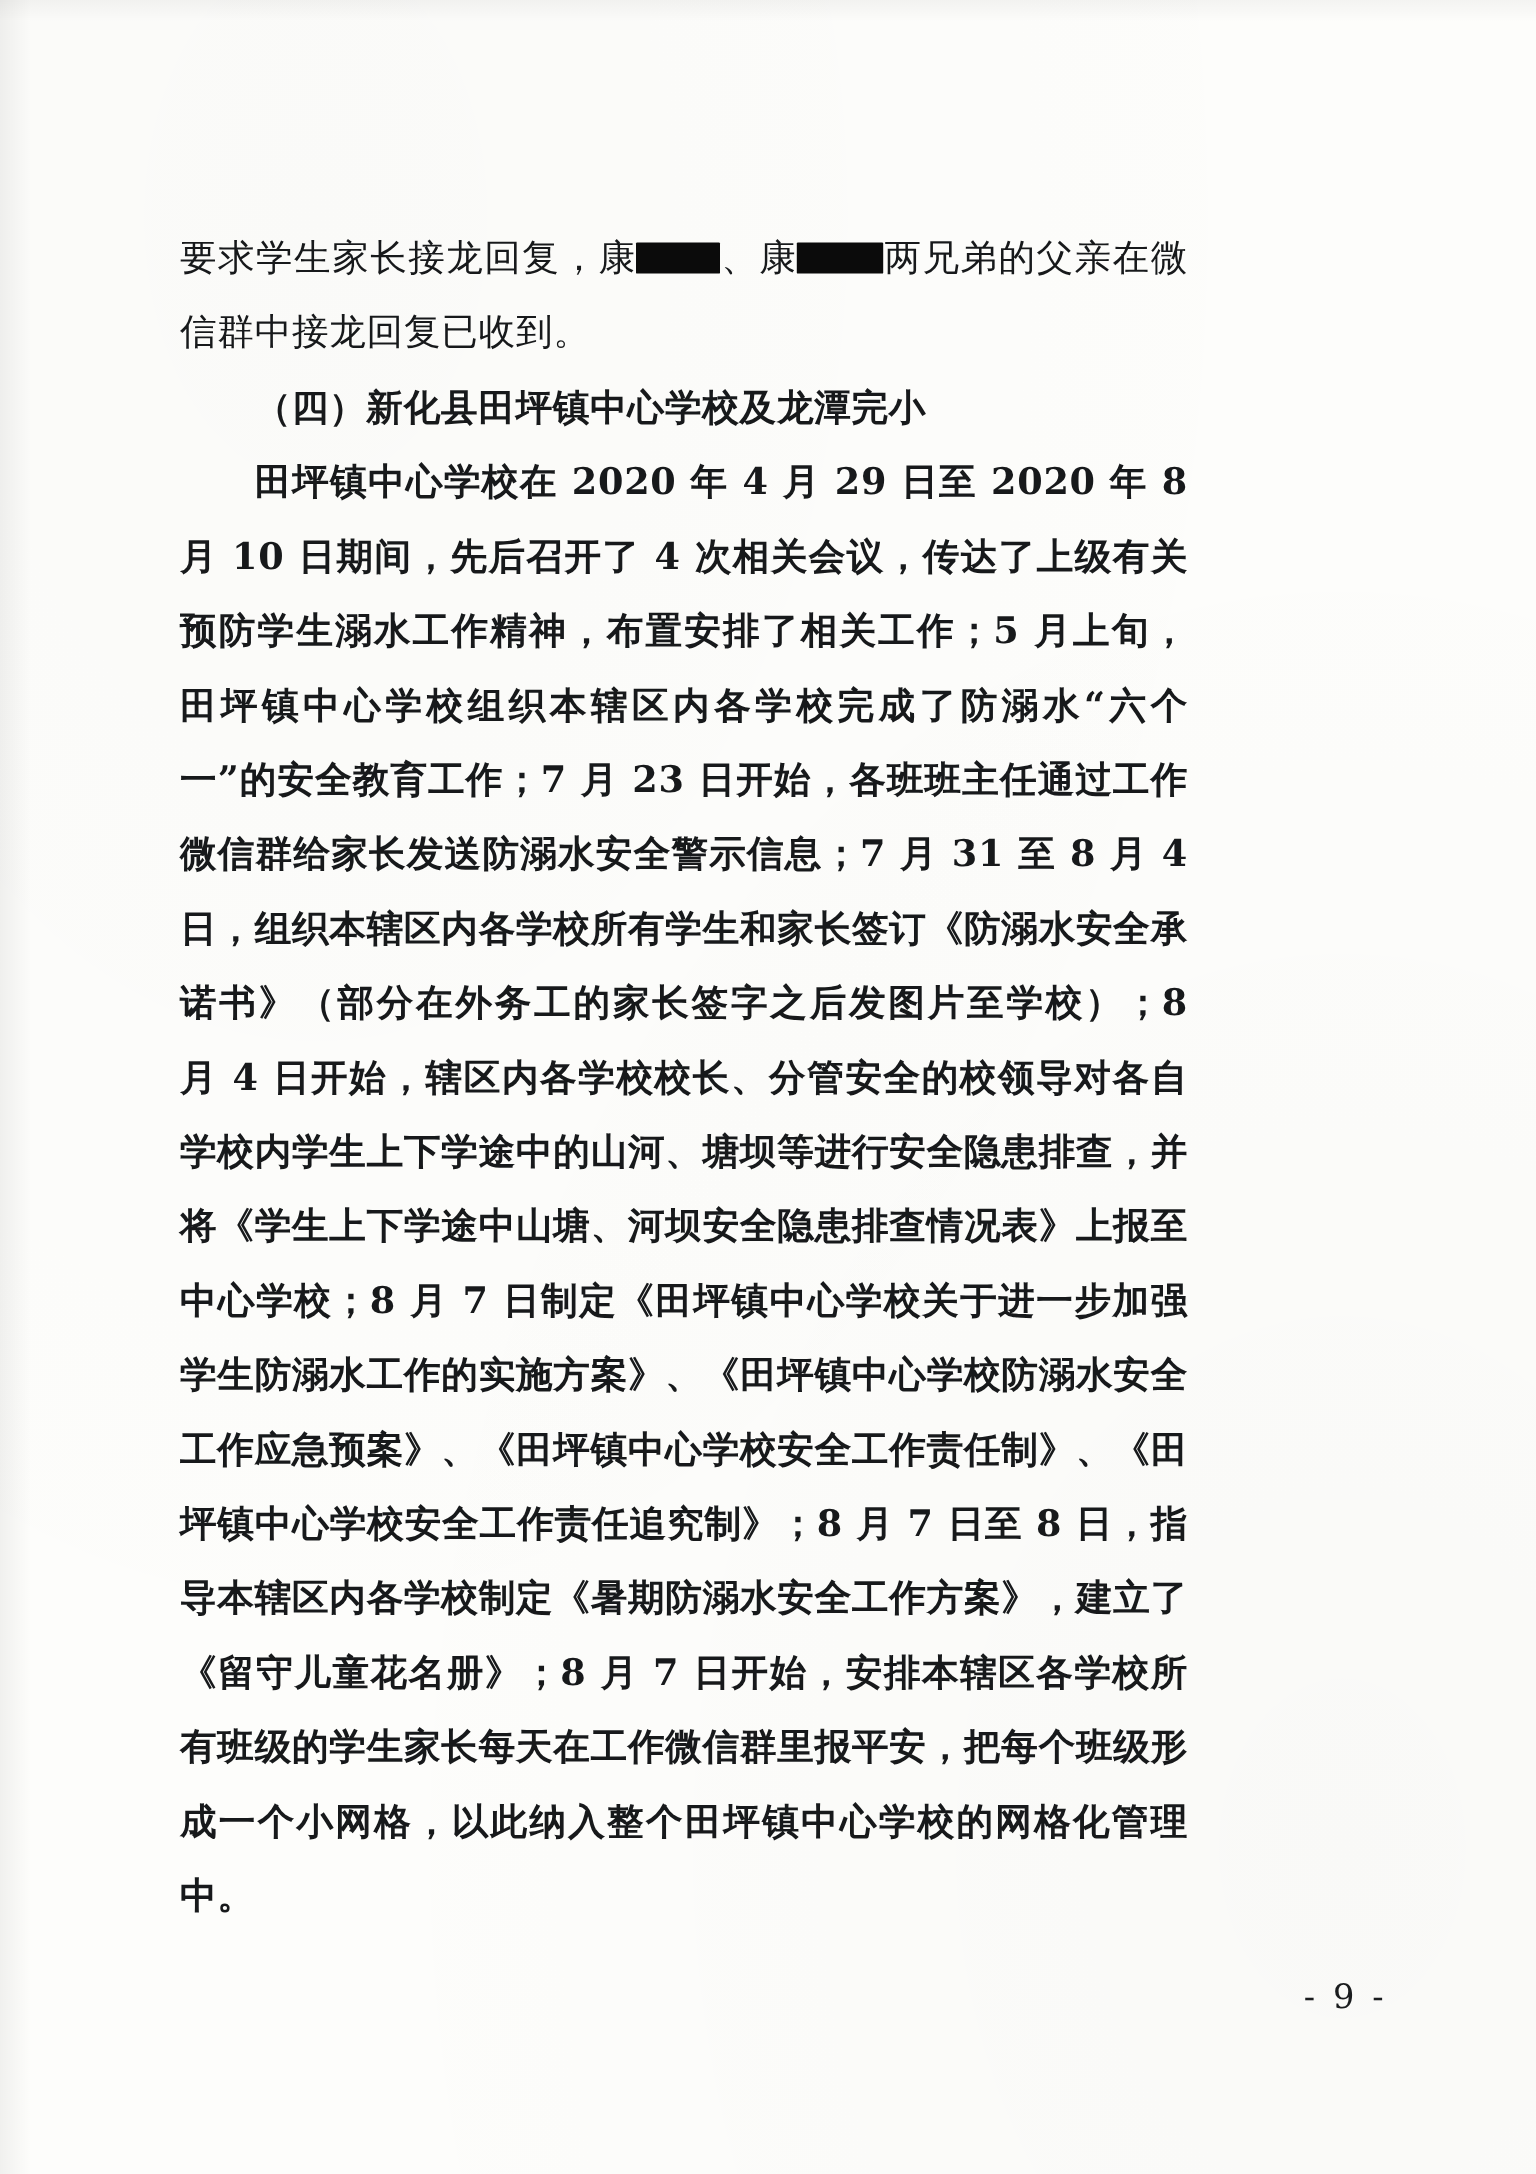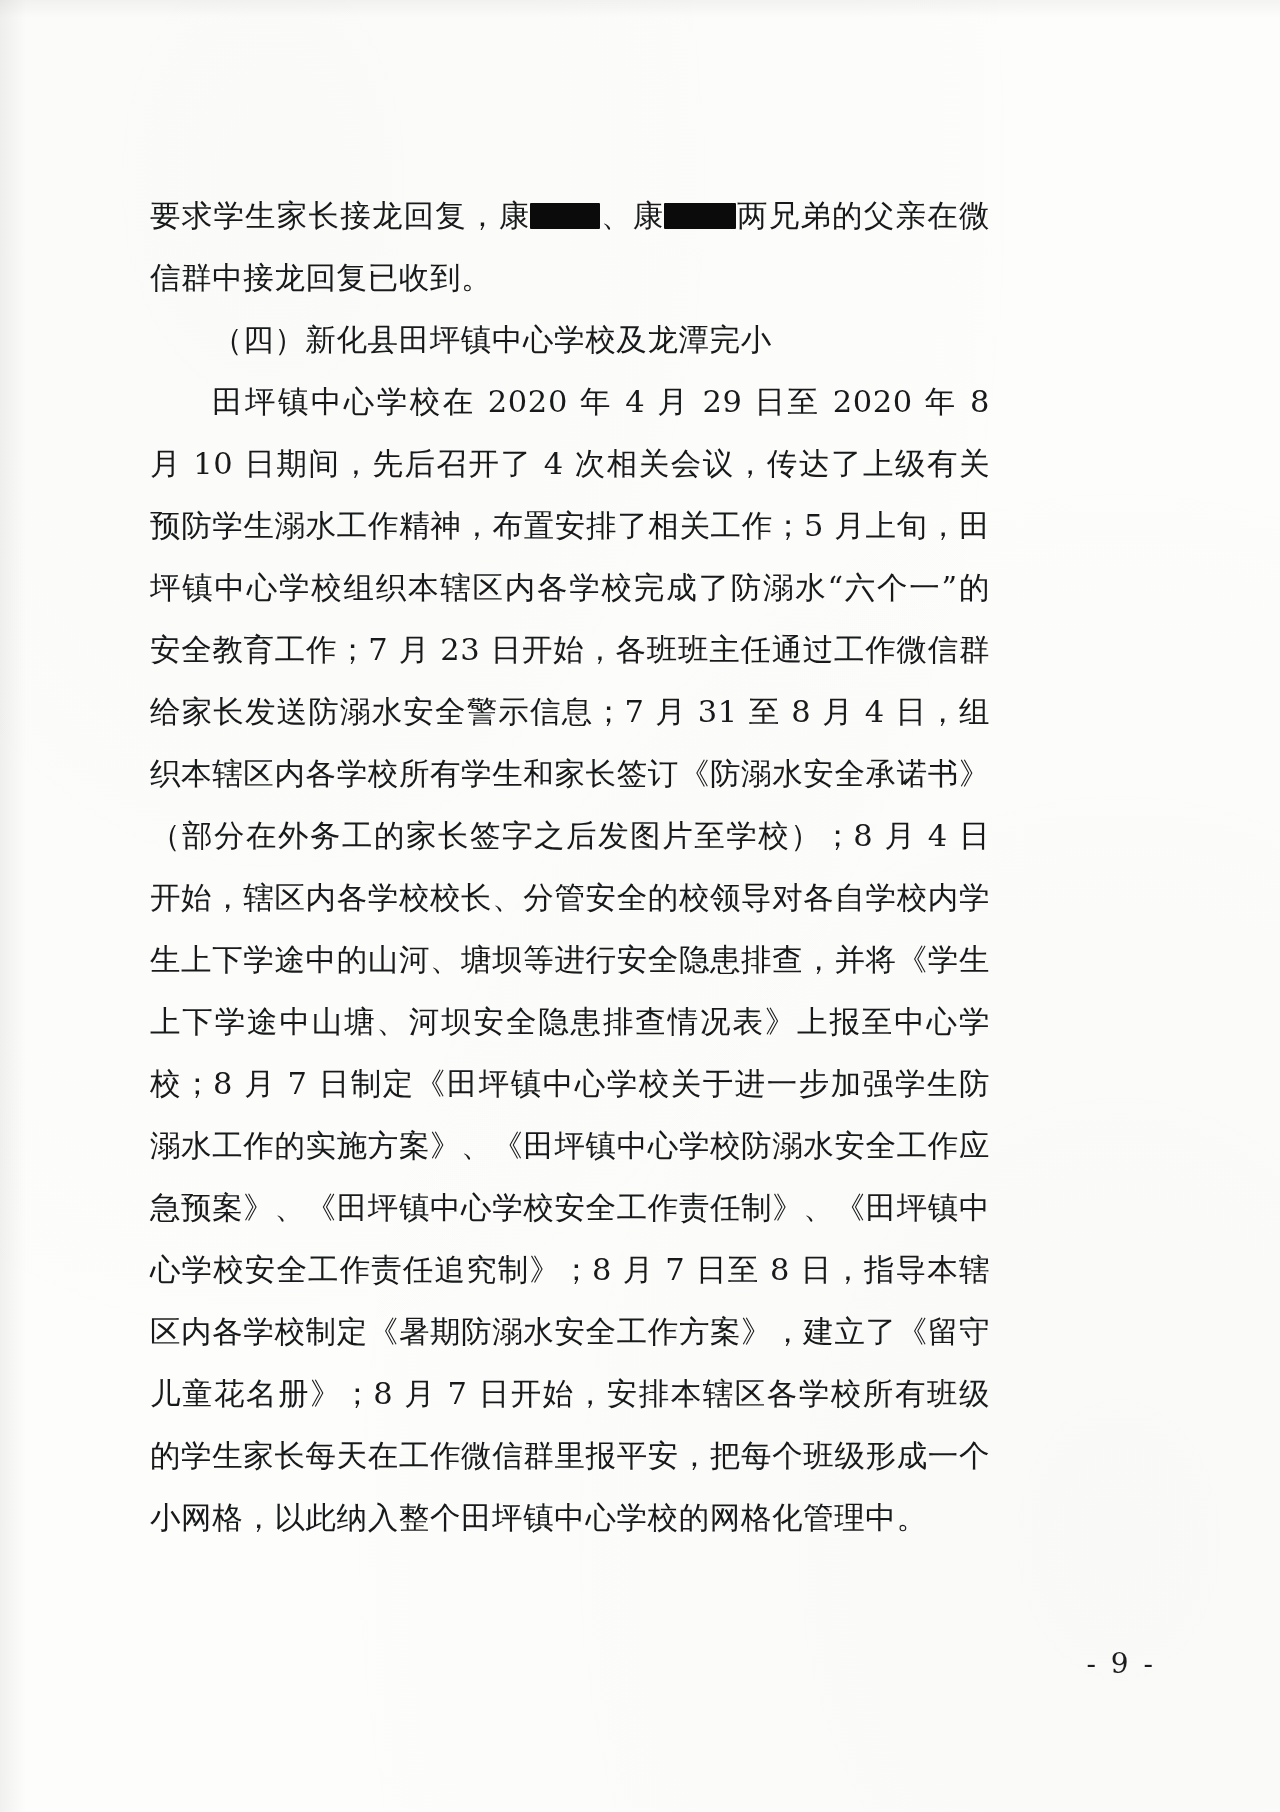--- a/index.html
+++ b/index.html
@@ -36,20 +36,21 @@
     font-size: 30.5px;
     line-height: 62px;
     letter-spacing: 0.6px;
     text-align: justify;
     text-justify: inter-character;
     word-break: break-all;
     color: #17191b;
   }
   p.doc-para.indent {
     text-indent: 62px;
+    font-weight: bold;
   }
   .redact {
     display: inline-block;
     background: #0b0b0b;
     height: 26px;
     vertical-align: -3px;
     border-radius: 1px;
   }
   .redact.w1 { width: 70px; }
   .redact.w2 { width: 72px; }

